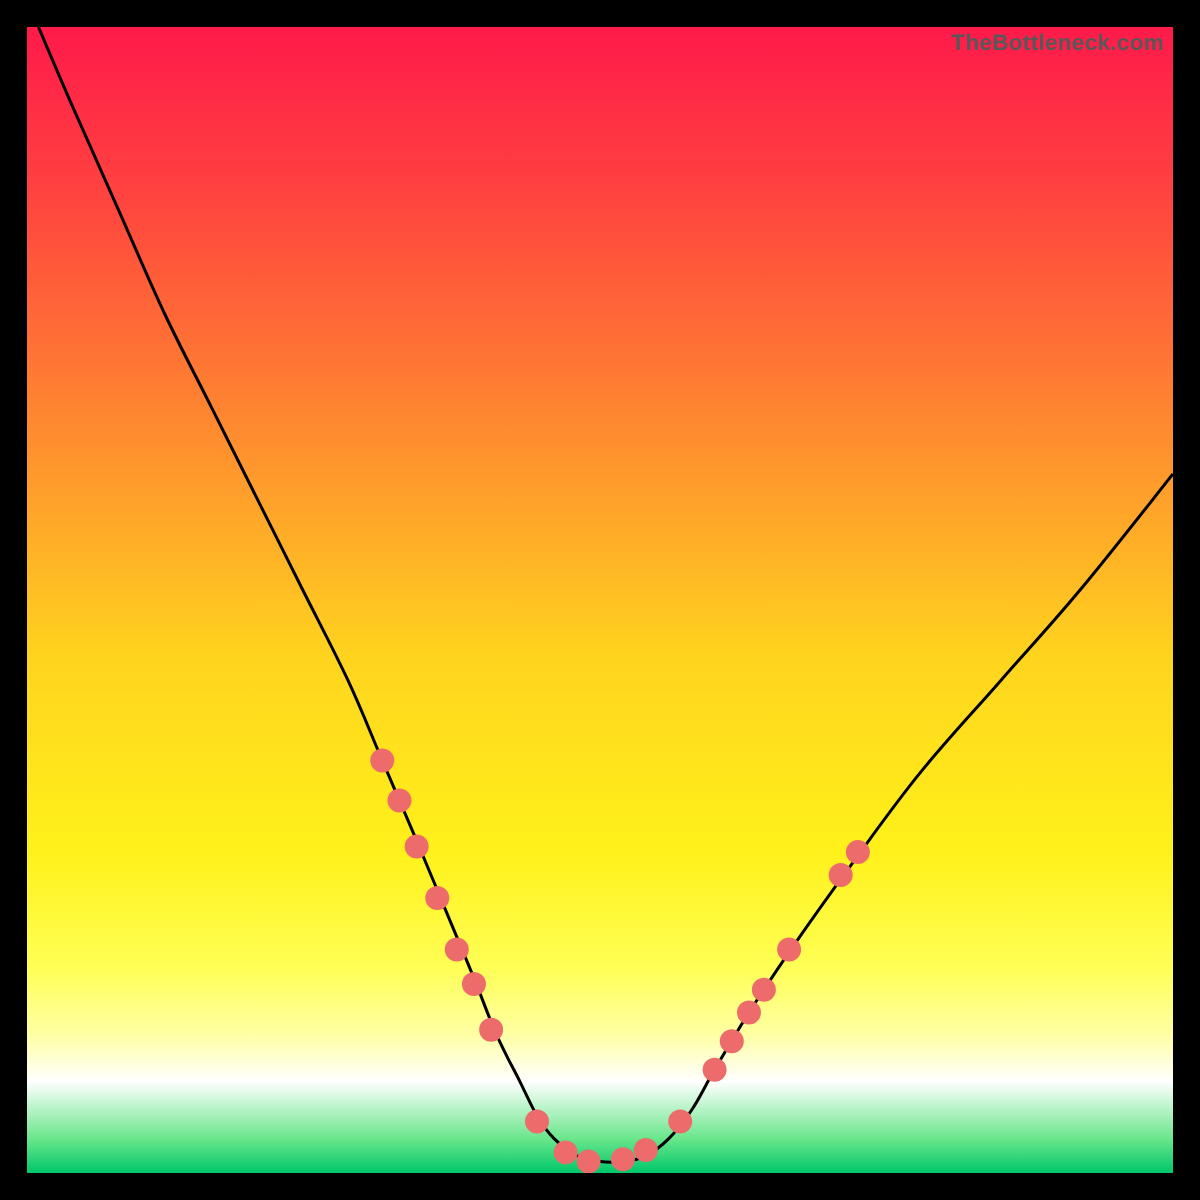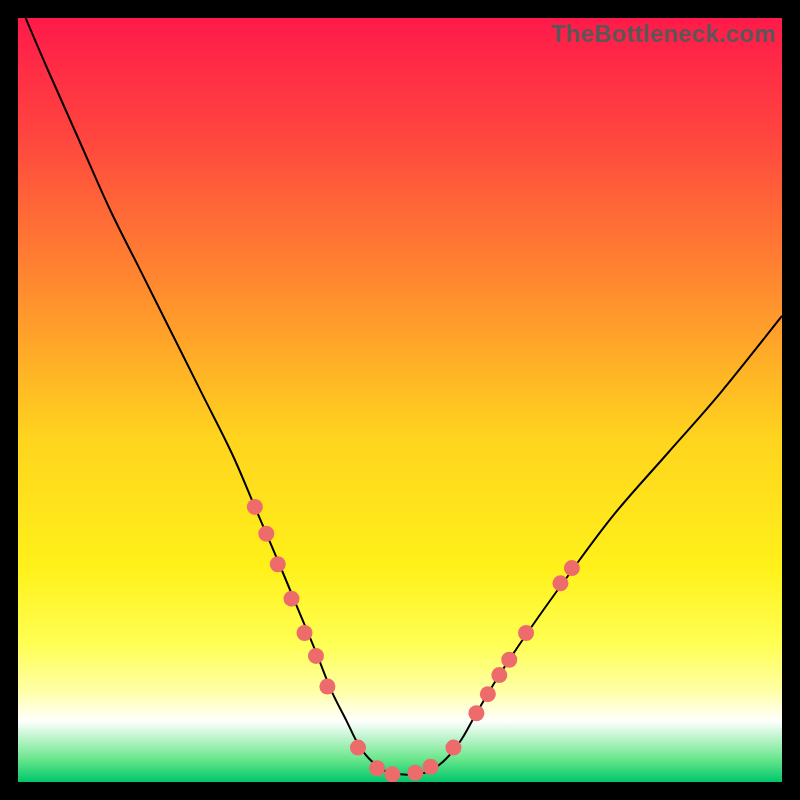--- a/index.html
+++ b/index.html
@@ -17,21 +17,21 @@
     left: 0;
     top: 0;
     width: 764px;
     height: 764px;
   }
   .watermark {
     position: absolute;
     top: 2px;
     right: 6px;
     font-family: Arial, Helvetica, sans-serif;
-    font-size: 24px;
+    font-size: 15px;
     font-weight: 600;
     color: #585858;
     letter-spacing: 0.2px;
   }
   svg.curve {
     position: absolute;
     left: 0;
     top: 0;
     width: 764px;
     height: 764px;

